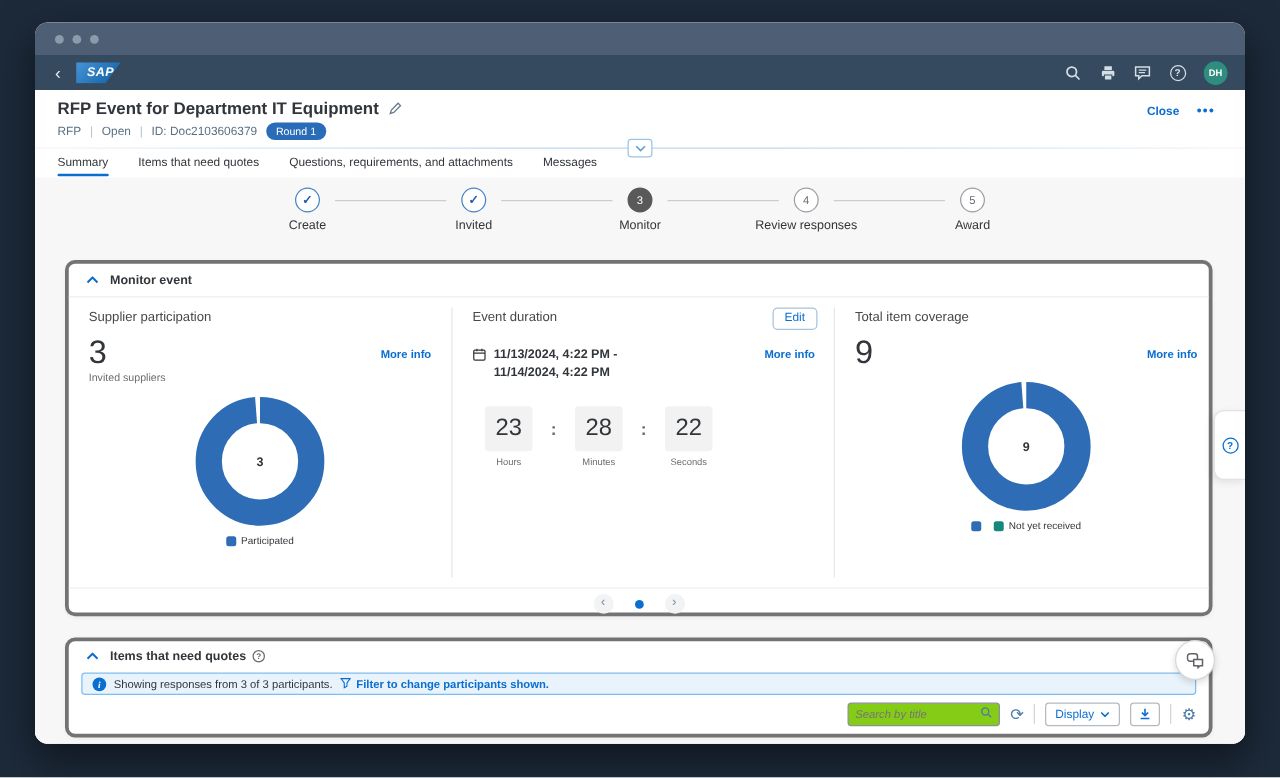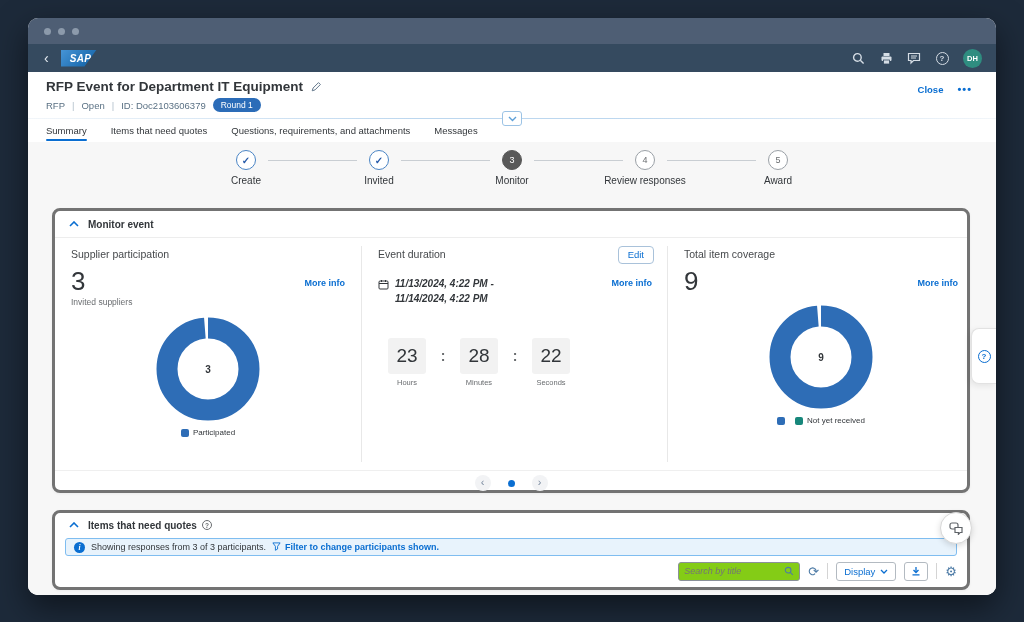--- a/index.html
+++ b/index.html
@@ -73,22 +73,22 @@
   .kpi-caption { font-size:8.5px; color:#6a6d70; margin-top:2px; }
   .more-info { position:absolute; right:16px; top:40px; font-size:9px; }
   .donut-wrap { display:flex; justify-content:center; margin-top:6px; }
   .legend { display:flex; justify-content:center; align-items:center; gap:10px; margin-top:3px; }
   .legend-item { display:flex; align-items:center; gap:4px; font-size:8px; color:#32363a; }
   .swatch { width:8px; height:8px; border-radius:2px; }
   
   .edit-btn { position:absolute; right:14px; top:8px; border:1px solid #a9c2da; background:#fff; color:#0a6ed1;
               font-size:9.5px; padding:2px 9px 3px; border-radius:4px; cursor:pointer; font-family:inherit; }
   .date-block { display:flex; gap:6px; margin-top:16px; }
-  .date-lines { font-size:10px; font-weight:bold; color:#32363a; line-height:1.5;font-style:italic; }
-  .countdown { display:flex; align-items:center; margin-top:32px; padding-left:10px; }
+  .date-lines { font-size:10px; font-weight:bold; color:#32363a; line-height:1.5; }
+  .countdown { display:flex; align-items:center; margin-top:19px; padding-left:10px; }
   .cd-box { width:38px; height:36px; background:#f2f2f2; border-radius:3px; display:flex; align-items:center;
             justify-content:center; font-size:19px; color:#32363a; }
   .cd-colon { width:34px; text-align:center; font-size:14px; font-weight:bold; color:#6a6d70; }
   .cd-labels { display:flex; padding-left:10px; margin-top:4px; }
   .cd-lab { width:38px; text-align:center; font-size:7.5px; color:#6a6d70; }
   .cd-gap { width:34px; }
   
   .panel-footer { height:25px; border-top:1px solid #efefef; display:flex; align-items:center; justify-content:center; gap:17px; }
   .car-btn { width:16px; height:16px; border-radius:50%; background:#f2f3f5; border:none; color:#7b8ba0; font-size:11px;
              line-height:1; display:flex; align-items:center; justify-content:center; cursor:pointer; padding-bottom:2px; }

